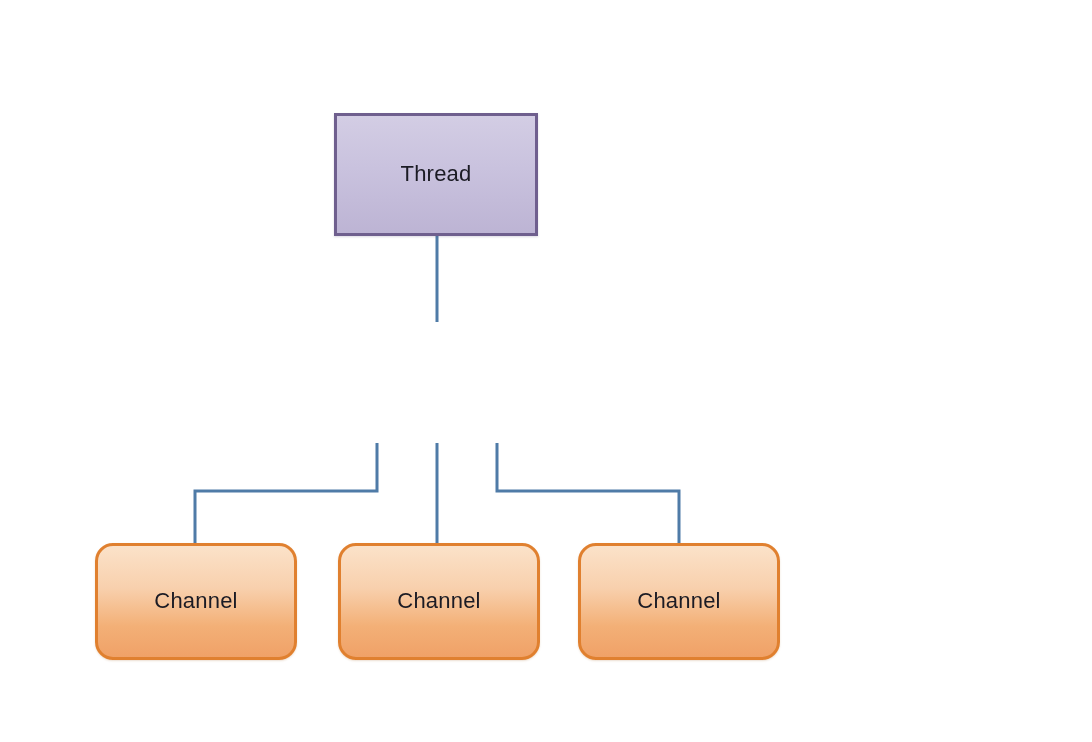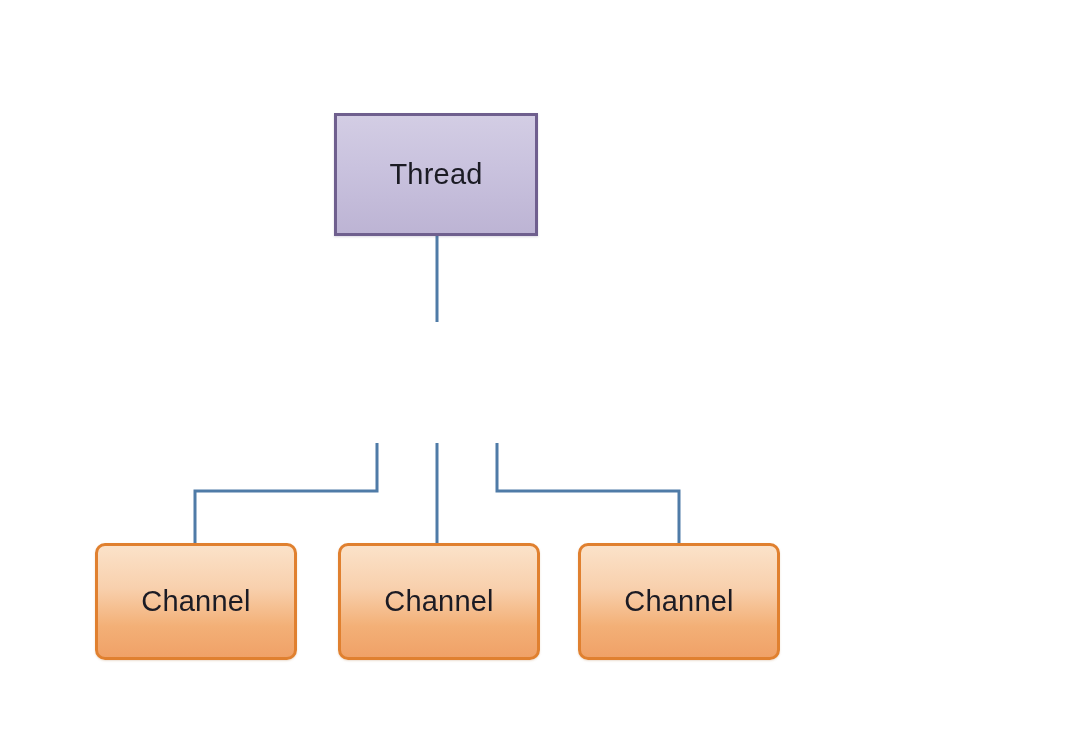--- a/index.html
+++ b/index.html
@@ -28,21 +28,21 @@
   }
   .node {
     position: absolute;
     display: flex;
     align-items: center;
     justify-content: center;
     box-sizing: border-box;
     text-align: center;
   }
   .node-label {
-    font-size: 29px;
+    font-size: 22px;
     line-height: 1.1;
     color: #1b1b24;
     letter-spacing: 0.2px;
     white-space: nowrap;
     user-select: none;
     text-align: right;
   }
 
   
   .node-thread {
@@ -75,21 +75,21 @@
     position: relative;
     z-index: 2;
   }
 
   
   .node-channel {
     top: 543px;
     width: 202px;
     height: 117px;
     border: 3px solid #e0802f;
-    border-radius: 10px;
+    border-radius: 18px;
     background: linear-gradient(to bottom, #fbe2c9 0%, #f8d0ad 38%, #f3b077 72%, #f0a167 100%);
     box-shadow: 0 1px 2px rgba(170,110,50,0.22);
   }
   .node-channel-1 { left: 95px; }
   .node-channel-2 { left: 338px; }
   .node-channel-3 { left: 578px; }
 </style>
 </head>
 <body>
 

